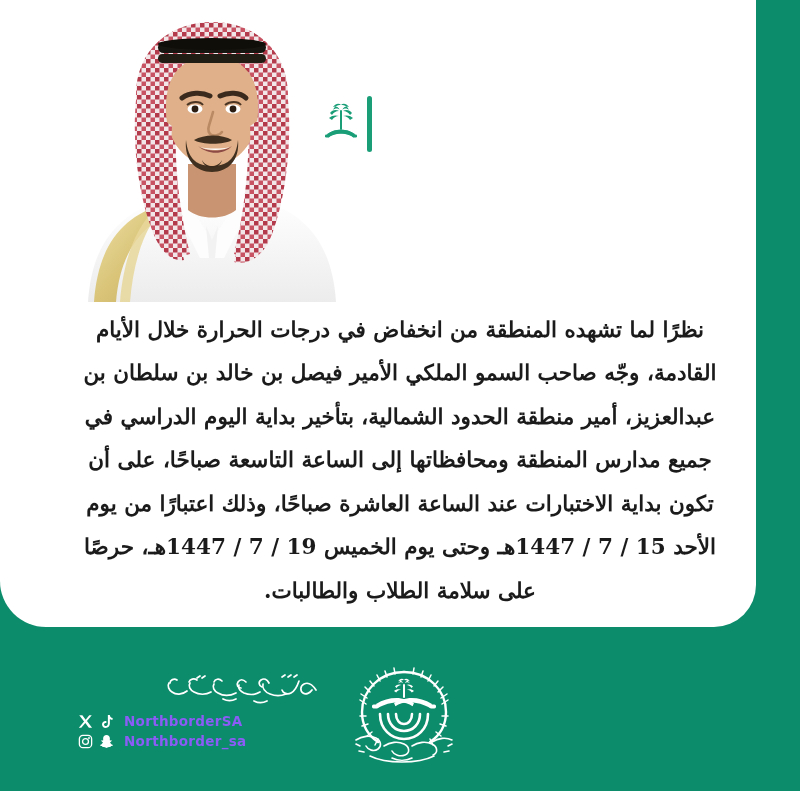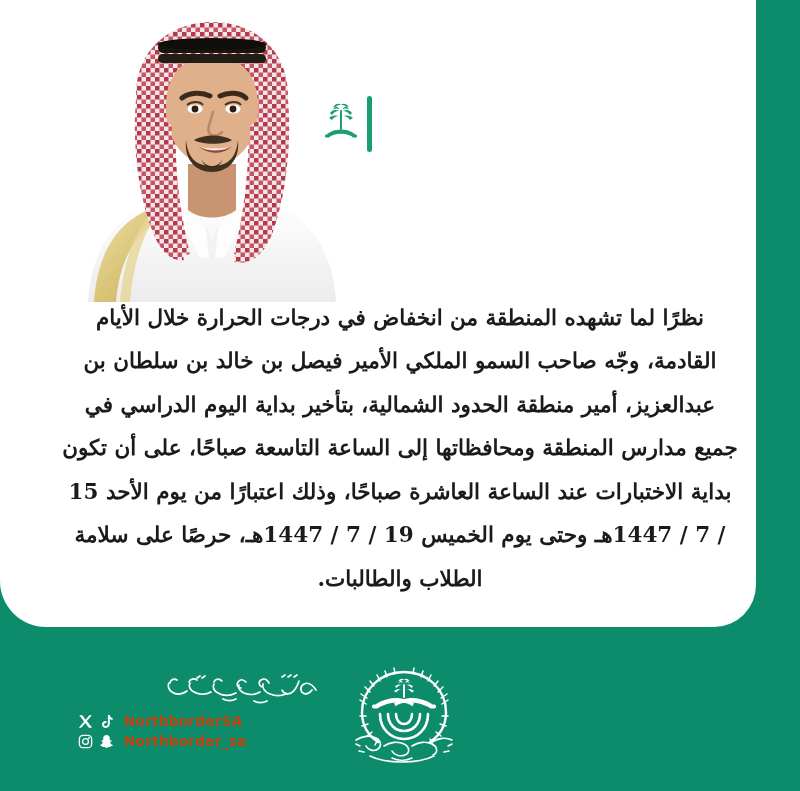--- a/index.html
+++ b/index.html
@@ -120,21 +120,21 @@
     left: 62px;
     top: 296px;
     direction: rtl;
     text-align: center;
     font-family: "DejaVu Serif", "Liberation Serif", serif;
     font-size: 21.5px;
     line-height: 2.02;
     color: #1b1b1b;
     font-weight: 600;
   }
-  .body-text p { margin: 0; }
+  .body-text p { margin: 12px; }
 
   
   .footer {
     position: absolute;
     left: 0;
     right: 0;
     top: 627px;
     height: 164px;
   }
   .footer-brand {
@@ -162,21 +162,21 @@
   .handle-row .glyphs {
     display: flex;
     flex-direction: row;
     align-items: center;
     gap: 6px;
   }
   .handle-text {
     font-family: "DejaVu Sans", "Liberation Sans", sans-serif;
     font-size: 13.5px;
     font-weight: 600;
-    color: #c2410c;
+    color: #8b5cf6;
     letter-spacing: 0.3px;
     margin-left: 4px;
   }
   .sicon { width: 15px; height: 15px; display: block; }
 
   .ministry-emblem {
     position: absolute;
     left: 348px;
     top: 666px;
     width: 112px;

